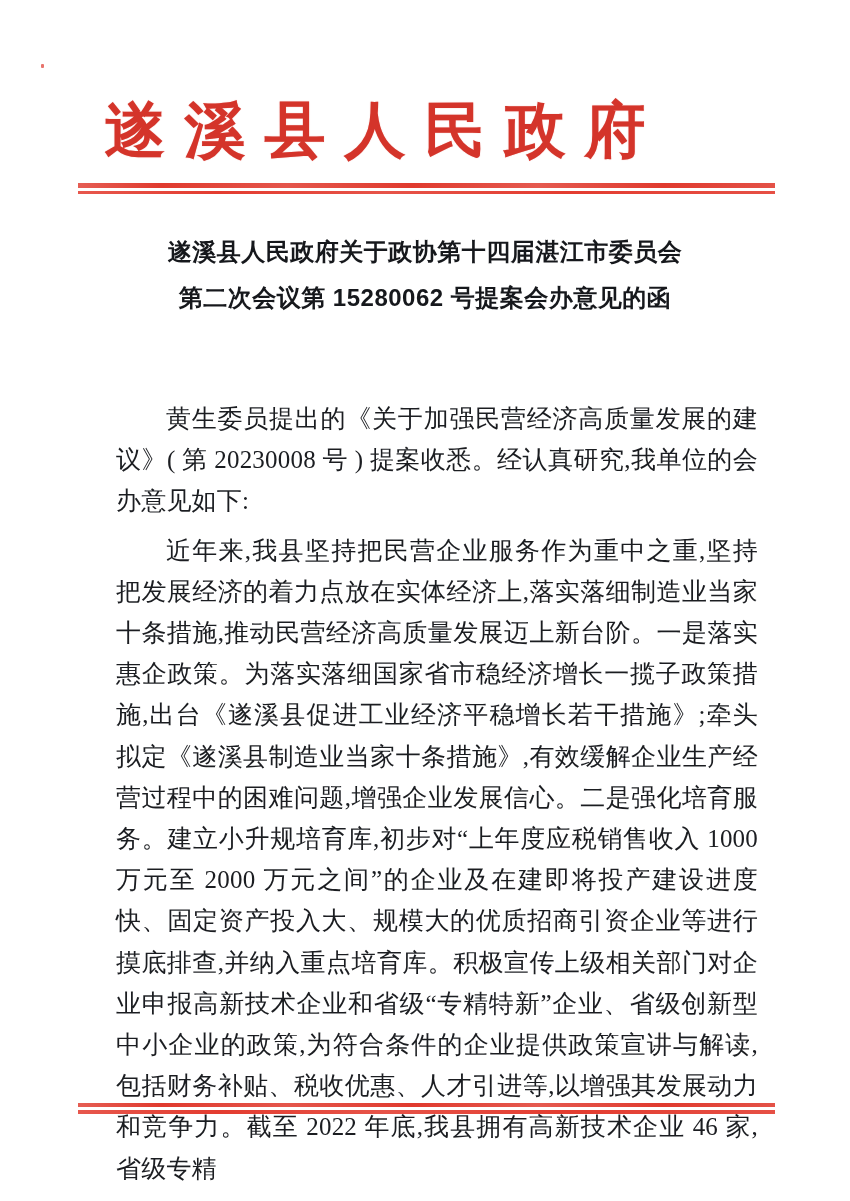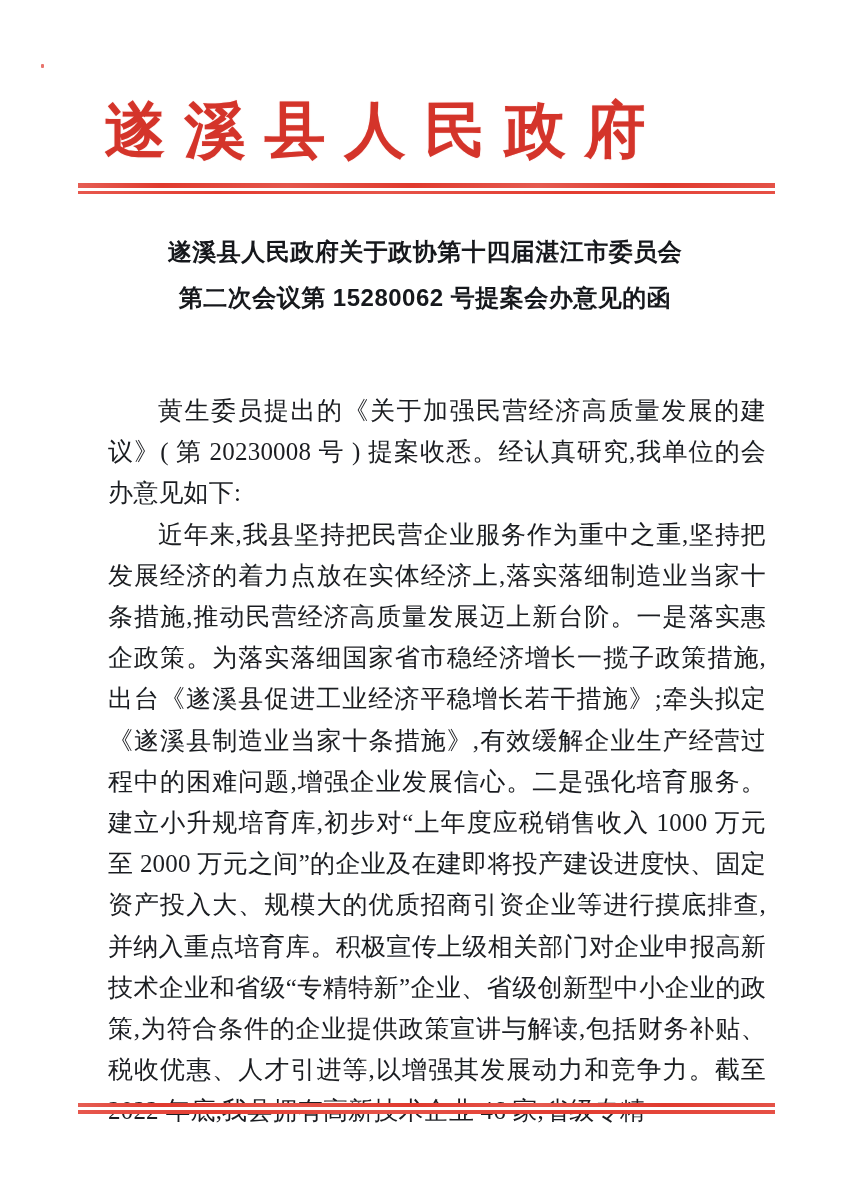--- a/index.html
+++ b/index.html
@@ -107,21 +107,21 @@
     font-size: 25px;
     line-height: 41.2px;
     letter-spacing: .2px;
   }
   .addressee {
     margin: 0 0 0 0;
     text-align: left;
     white-space: nowrap;
   }
   .para {
-    margin: 0;
+    margin: 8px;
     text-align: justify;
     text-align-last: left;
     text-justify: inter-character;
     text-indent: 2em;
   }
   .para b { font-weight: 400; }
 </style>
 </head>
 <body>
 

